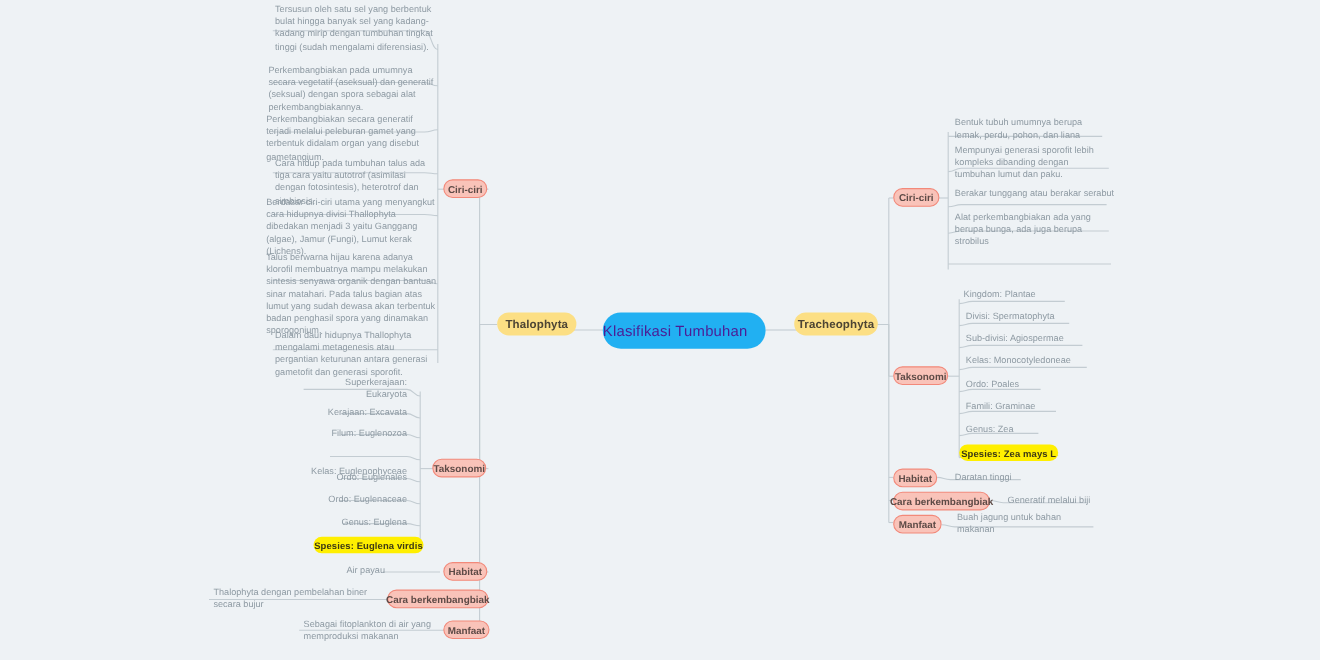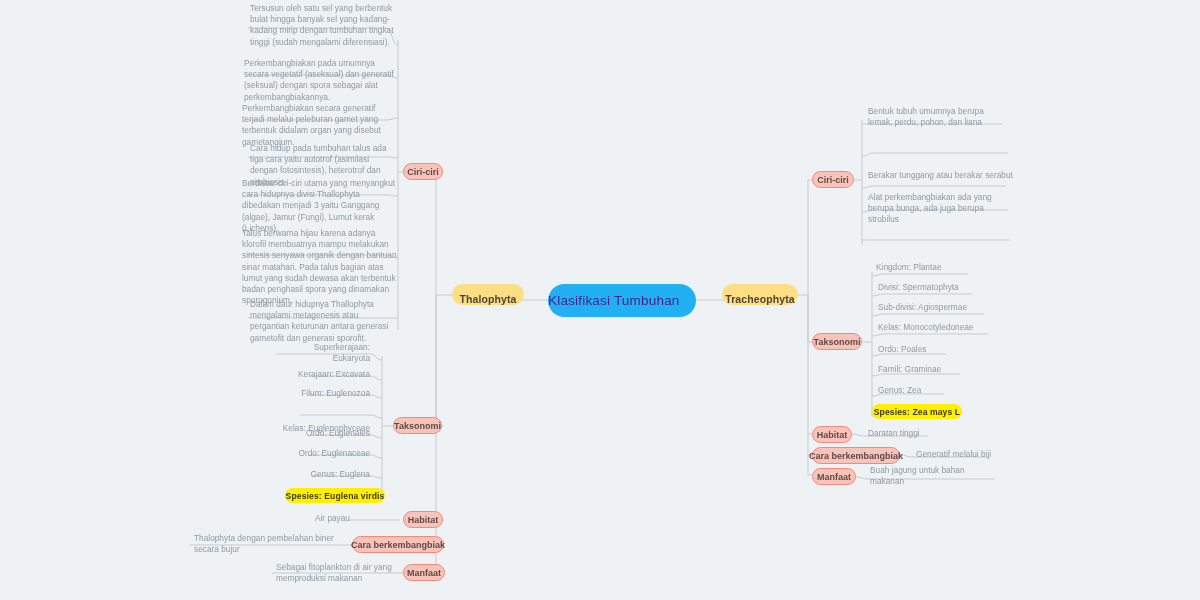--- a/index.html
+++ b/index.html
@@ -25,21 +25,21 @@
     display:flex;align-items:center;
     letter-spacing:.2px;
     white-space:nowrap;
   }
 
   
   .branch{
     background:#fcdf84;color:#4d4534;
     border-radius:13px;
     font-size:10.5px;font-weight:bold;
-    display:flex;align-items:flex-end;justify-content:center;
+    display:flex;align-items:center;justify-content:center;
     white-space:nowrap;letter-spacing:.1px;
   }
 
   
   .pill{
     background:#f9c3b9;color:#5d4a46;
     border:1.2px solid #f2897a;
     border-radius:11px;
     font-size:9px;font-weight:bold;
     display:flex;align-items:center;justify-content:center;
@@ -213,20 +213,21 @@
   <div class="node pill" style="left:403px;top:564px;width:42px;">
     <span>Manfaat</span>
   </div>
   <div class="node leaf just" style="left:276px;top:562px;width:116px;">Sebagai fitoplankton di air yang memproduksi makanan</div>
 
   <div class="node pill" style="left:812px;top:171px;width:42px;">
     <span>Ciri-ciri</span>
   </div>
 
   <div class="node leaf just" style="left:868px;top:106px;width:140px;">Bentuk tubuh umumnya berupa lemak, perdu, pohon, dan liana</div>
+  <div class="node leaf just" style="left:868px;top:131px;width:140px;">Mempunyai generasi sporofit lebih kompleks dibanding dengan tumbuhan lumut dan paku.</div>
   <div class="node leaf just" style="left:868px;top:170px;width:146px;">Berakar tunggang atau berakar serabut</div>
   <div class="node leaf just" style="left:868px;top:192px;width:142px;">Alat perkembangbiakan ada yang berupa bunga, ada juga berupa strobilus</div>
 
   <div class="node pill" style="left:812px;top:333px;width:50px;">
     <span>Taksonomi</span>
   </div>
 
   <div class="node leaf right" style="left:876px;top:262px;width:100px;height:12px;">Kingdom: Plantae</div>
   <div class="node leaf right" style="left:878px;top:282px;width:104px;height:12px;">Divisi: Spermatophyta</div>
   <div class="node leaf right" style="left:878px;top:302px;width:112px;height:12px;">Sub-divisi: Agiospermae</div>

